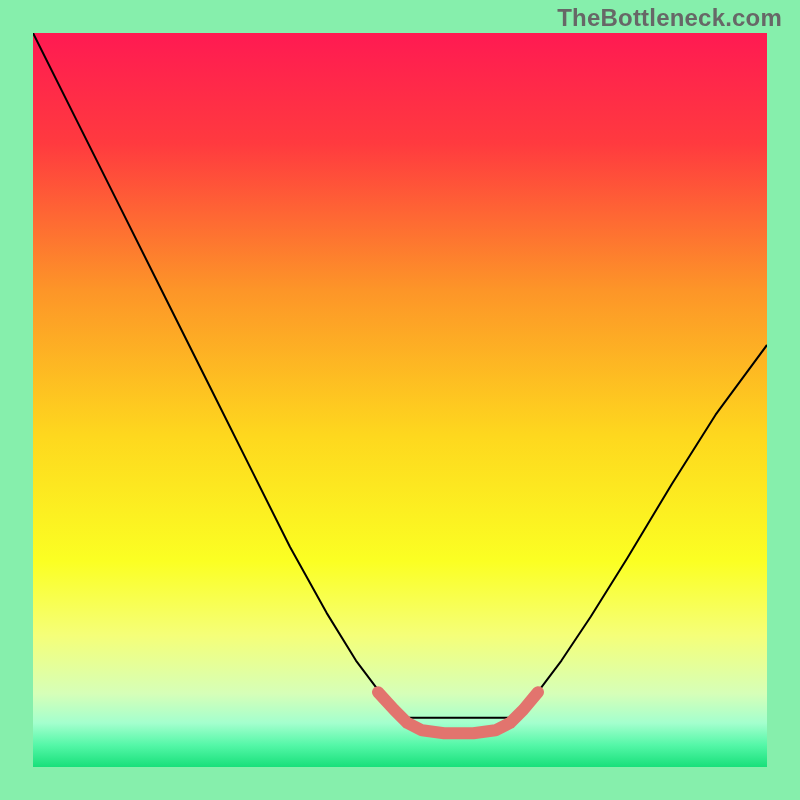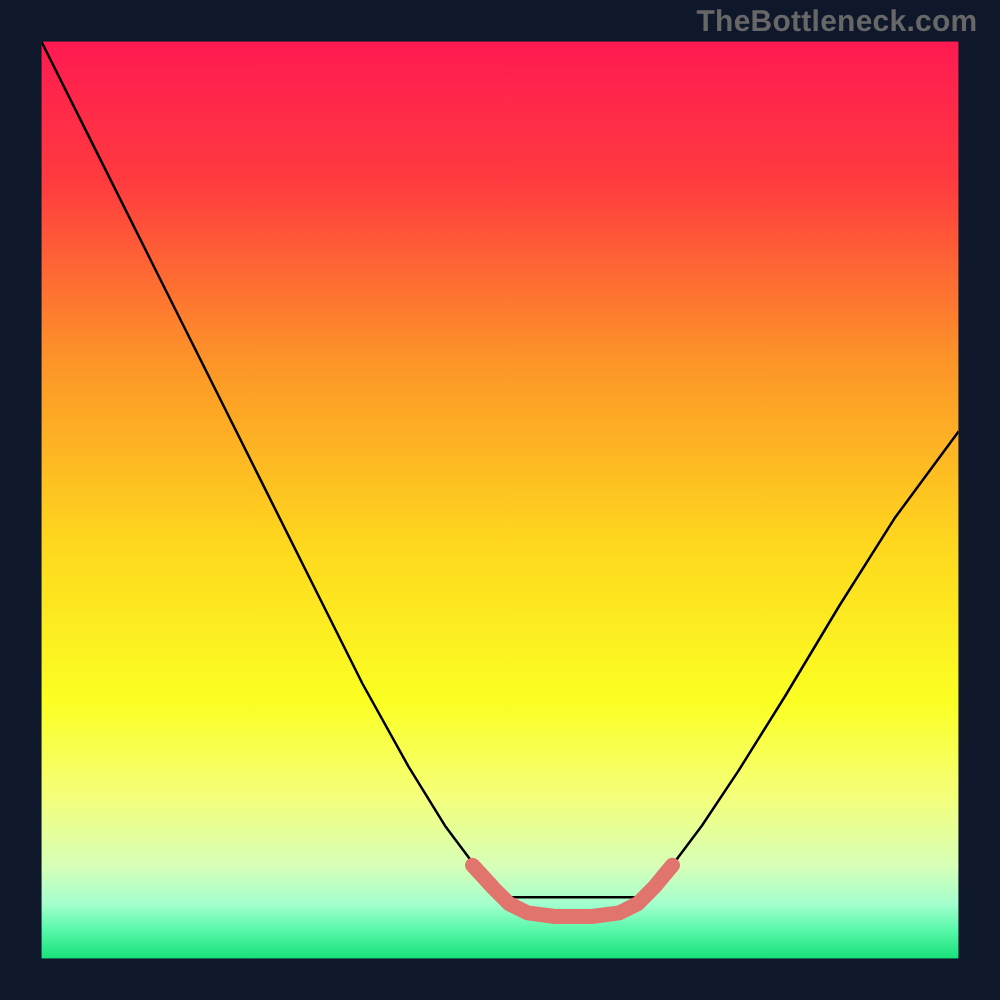--- a/index.html
+++ b/index.html
@@ -8,21 +8,21 @@
     width: 800px;
     height: 800px;
     background: #000;
     font-family: Arial, Helvetica, sans-serif;
     overflow: hidden;
   }
   .frame {
     position: relative;
     width: 800px;
     height: 800px;
-    background: #0f172a;
+    background: #86efac;
   }
   .watermark {
     position: absolute;
     top: 4px;
     right: 18px;
     color: #676767;
     font-size: 24px;
     font-weight: 600;
     letter-spacing: 0.2px;
     z-index: 5;

